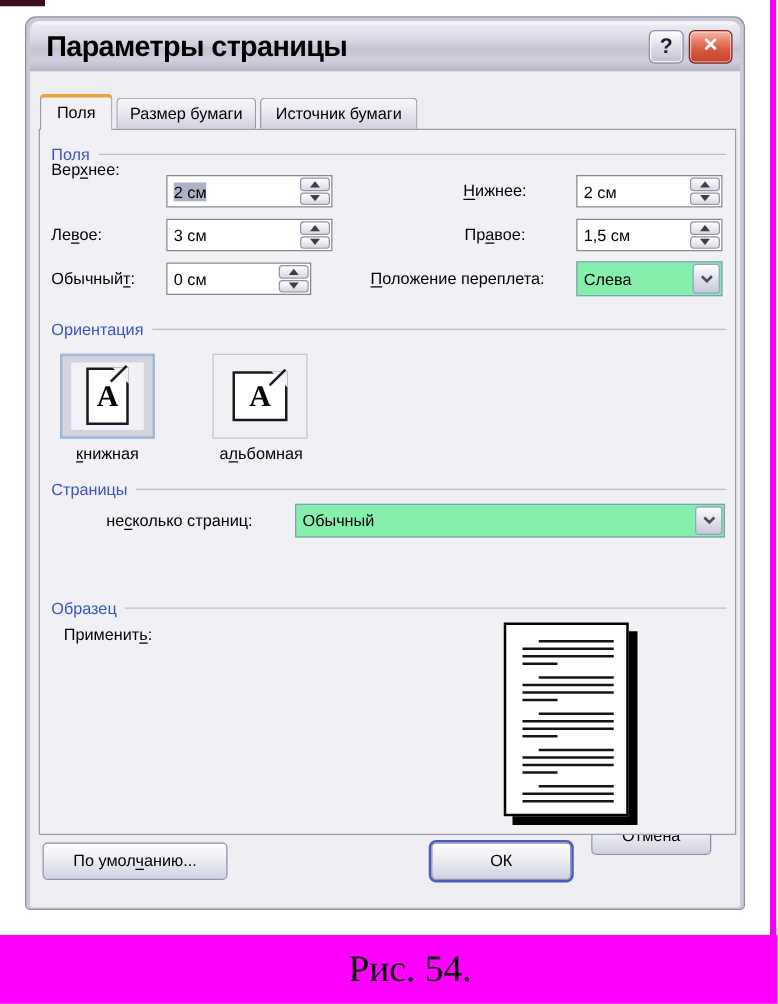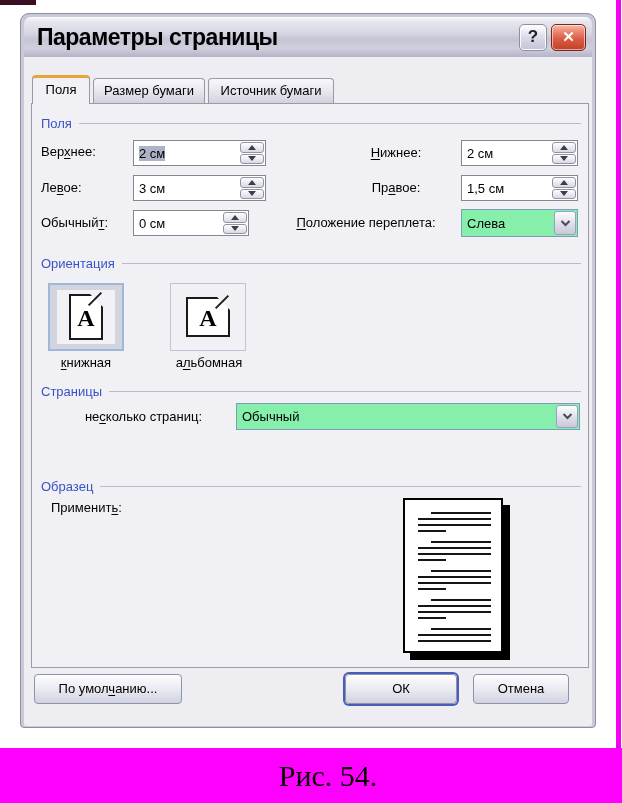--- a/index.html
+++ b/index.html
@@ -90,21 +90,21 @@
   .pl.full { width:100%; }
   .pl.indent { width:82%; margin-left:18%; }
   .pl.short { width:38%; margin-bottom:9px; }
 
   
   .btn { position:absolute; height:30px; border:1px solid #8a93b0; border-radius:4px;
          background:linear-gradient(180deg,#fefefe,#e8e8f0 55%,#d2d2e0); box-shadow:inset 0 1px 0 #fff;
          font-size:13px; text-align:center; line-height:27px; }
   .btn-default-action { left:10px; top:617px; width:148px; }
   .btn-ok { left:321px; top:617px; width:112px; box-shadow:0 0 0 2px #4a5cb8, inset 0 1px 0 #fff; }
-  .btn-cancel { left:449px; top:617px; width:96px; }
+  .btn-cancel { left:449px; top:597px; width:96px; }
 </style>
 </head>
 <body>
 
 <div class="artifact"></div>
 <div class="magenta-line"></div>
 
 <div class="dialog">
   <div class="titlebar">
     <span class="title-text">Параметры страницы</span>
@@ -121,21 +121,21 @@
     <div class="tab tab-2">Размер бумаги</div>
     <div class="tab tab-3">Источник бумаги</div>
 
     <div class="panel">
 
       <div class="group-caption" style="left:9px; top:12px; width:540px;">
         <span>Поля</span>
         <span class="rule"></span>
       </div>
 
-      <div class="fld-label" style="left:9px; top:40px; width:92px;"><span>Вер</span><span class="akey">х</span><span>нее:</span></div>
+      <div class="fld-label" style="left:9px; top:24px; width:92px;"><span>Вер</span><span class="akey">х</span><span>нее:</span></div>
       <div class="spinfield" style="left:101px; top:36px; width:133px;">
         <span class="val"><span class="sel">2 см</span></span>
         <span class="spin">
           <span class="sbtn">
               <span class="tri-up"></span>
             </span>
           <span class="sbtn">
               <span class="tri-dn"></span>
             </span>
         </span>

